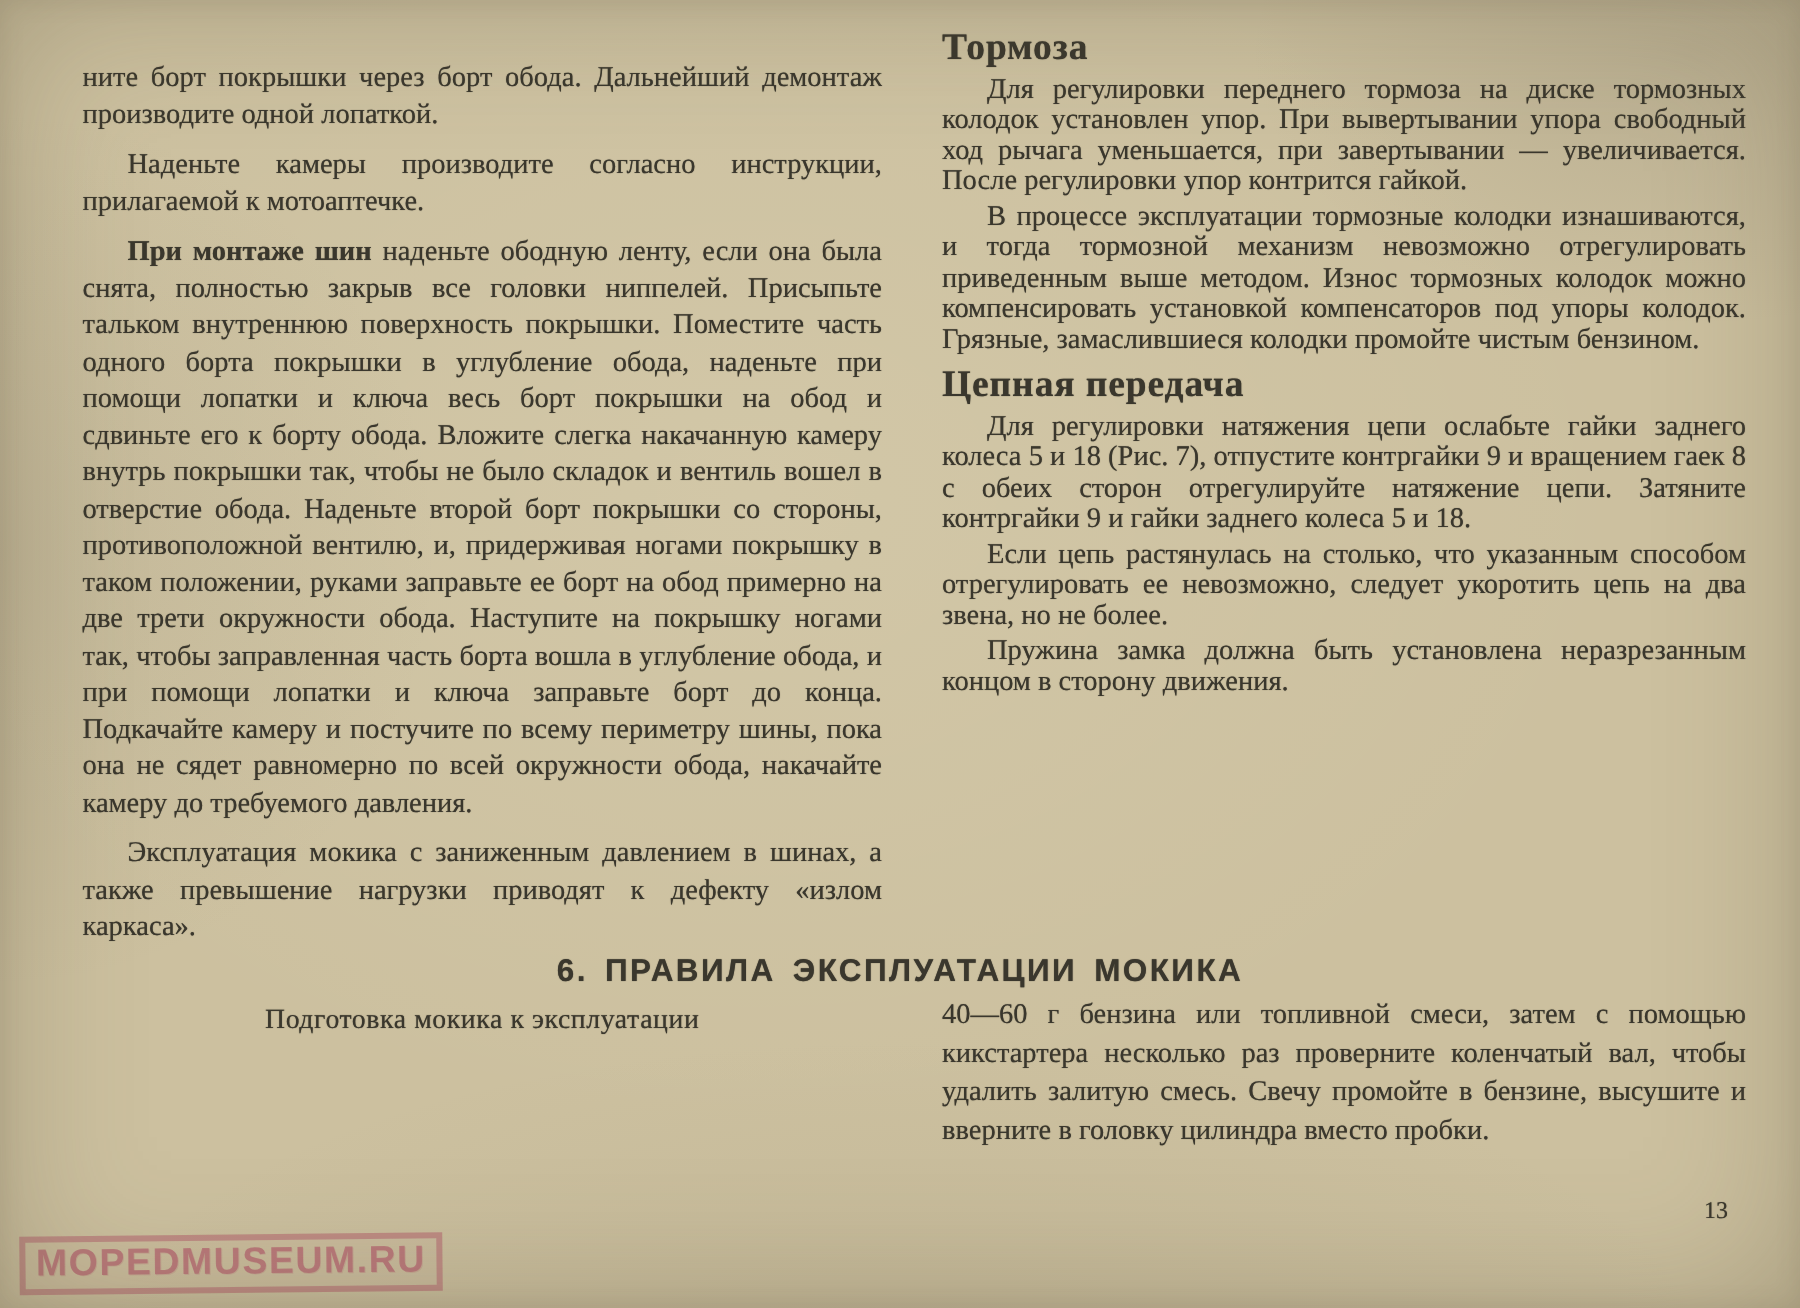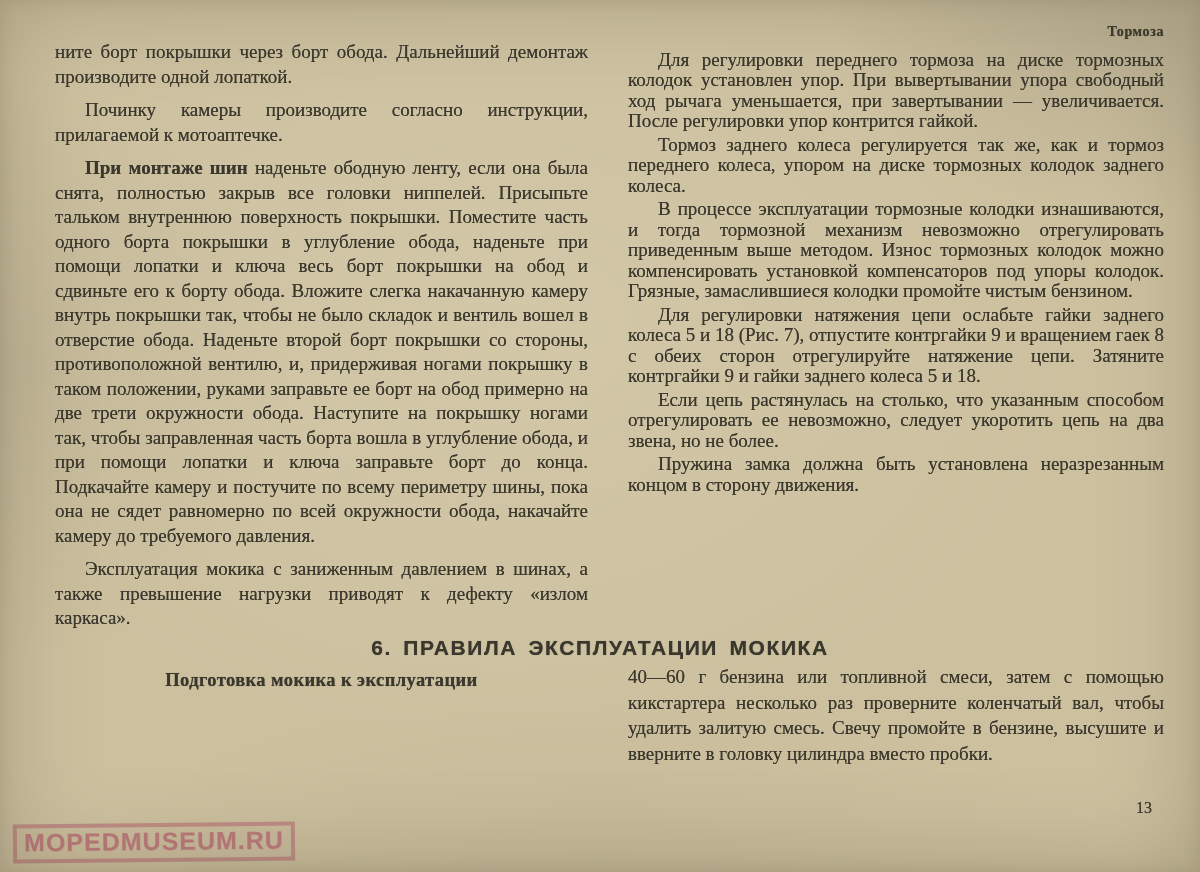--- a/index.html
+++ b/index.html
@@ -22,34 +22,34 @@
     position:absolute;inset:0;pointer-events:none;
     box-shadow: inset 0 0 95px rgba(92,82,58,0.33), inset 0 0 16px rgba(92,82,58,0.15);
   }
   .col{position:absolute;text-align:justify;}
   .col p{margin:0 0 9px 0;text-indent:30px;text-shadow:0 0 0.6px rgba(56,52,42,0.75);}
   .col p.noindent{text-indent:0;}
   .col-left{left:55px;top:40px;width:533px;font-size:19px;line-height:24.5px;}
   .col-right{left:628px;top:22px;width:536px;font-size:19px;line-height:20.5px;}
   .col-right p{margin:0 0 3px 0;}
   h3.colhead{
-    font-size:14px;font-weight:bold;text-align:right;
+    font-size:25px;font-weight:bold;text-align:left;
     margin:0 0 7px 0;letter-spacing:0.6px;text-shadow:0 0 0.7px rgba(56,52,42,0.8);
   }
   h3.colhead.chain{margin-top:10px;margin-bottom:7px;}
   .section-heading{
     position:absolute;left:0;top:636px;width:1200px;text-align:center;
     font-family:"Liberation Sans","DejaVu Sans",sans-serif;
     font-size:21px;font-weight:bold;letter-spacing:1.6px;word-spacing:4px;
     text-shadow:0 0 0.7px rgba(56,52,42,0.8);
   }
   .bottom-left{left:55px;top:668px;width:533px;font-size:19px;line-height:25.5px;}
   .bottom-right{left:628px;top:664px;width:536px;font-size:19px;line-height:25.5px;}
   h4.subhead{
-    font-size:18.5px;font-weight:bold;text-align:center;margin:0 0 12px 0;
+    font-size:18.5px;font-weight:normal;text-align:center;margin:0 0 12px 0;
     letter-spacing:0.4px;text-shadow:0 0 0.7px rgba(56,52,42,0.8);
   }
   .stamp{
     position:absolute;left:13px;top:823px;
     font-family:"Liberation Sans","DejaVu Sans",sans-serif;
     font-weight:bold;font-size:25px;letter-spacing:1px;
     color:rgba(183,110,117,0.82);
     border:4px solid rgba(183,110,117,0.62);
     padding:0 7px 2px 7px;
     transform:rotate(-0.6deg);
@@ -61,30 +61,30 @@
     text-shadow:0 0 0.6px rgba(56,52,42,0.75);
   }
 </style>
 </head>
 <body>
 
 <div class="page">
 
   <div class="col col-left">
     <p class="noindent">ните борт покрышки через борт обода. Дальнейший демонтаж производите одной лопаткой.</p>
-    <p>Починку камеры производите согласно инструкции, прилагаемой к мотоаптечке.</p>
+    <p>Наденьте камеры производите согласно инструкции, прилагаемой к мотоаптечке.</p>
     <p><b>При монтаже шин</b><span> наденьте ободную ленту, если она была снята, полностью закрыв все головки ниппелей. Присыпьте тальком внутреннюю поверхность покрышки. Поместите часть одного борта покрышки в углубление обода, наденьте при помощи лопатки и ключа весь борт покрышки на обод и сдвиньте его к борту обода. Вложите слегка накачанную камеру внутрь покрышки так, чтобы не было складок и вентиль вошел в отверстие обода. Наденьте второй борт покрышки со стороны, противоположной вентилю, и, придерживая ногами покрышку в таком положении, руками заправьте ее борт на обод примерно на две трети окружности обода. Наступите на покрышку ногами так, чтобы заправленная часть борта вошла в углубление обода, и при помощи лопатки и ключа заправьте борт до конца. Подкачайте камеру и постучите по всему периметру шины, пока она не сядет равномерно по всей окружности обода, накачайте камеру до требуемого давления.</span></p>
     <p>Эксплуатация мокика с заниженным давлением в шинах, а также превышение нагрузки приводят к дефекту «излом каркаса».</p>
   </div>
 
   <div class="col col-right">
     <h3 class="colhead">Тормоза</h3>
     <p>Для регулировки переднего тормоза на диске тормозных колодок установлен упор. При вывертывании упора свободный ход рычага уменьшается, при завертывании — увеличивается. После регулировки упор контрится гайкой.</p>
-    <p>Тормоз заднего колеса регулируется так же, как и тормоз переднего колеса, упором на диске тормозных колодок заднего колеса.</p>
     <p>В процессе эксплуатации тормозные колодки изнашиваются, и тогда тормозной механизм невозможно отрегулировать приведенным выше методом. Износ тормозных колодок можно компенсировать установкой компенсаторов под упоры колодок. Грязные, замаслившиеся колодки промойте чистым бензином.</p>
+    <h3 class="colhead chain">Цепная передача</h3>
     <p>Для регулировки натяжения цепи ослабьте гайки заднего колеса 5 и 18 (Рис. 7), отпустите контргайки 9 и вращением гаек 8 с обеих сторон отрегулируйте натяжение цепи. Затяните контргайки 9 и гайки заднего колеса 5 и 18.</p>
     <p>Если цепь растянулась на столько, что указанным способом отрегулировать ее невозможно, следует укоротить цепь на два звена, но не более.</p>
     <p>Пружина замка должна быть установлена неразрезанным концом в сторону движения.</p>
   </div>
 
   <div class="section-heading">6. ПРАВИЛА ЭКСПЛУАТАЦИИ МОКИКА</div>
 
   <div class="col bottom-left">
     <h4 class="subhead">Подготовка мокика к эксплуатации</h4>
   </div>

